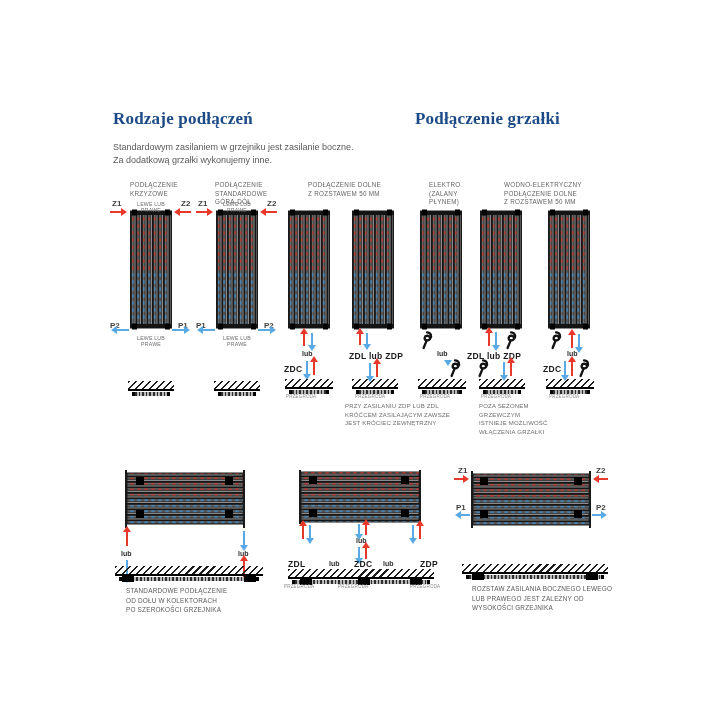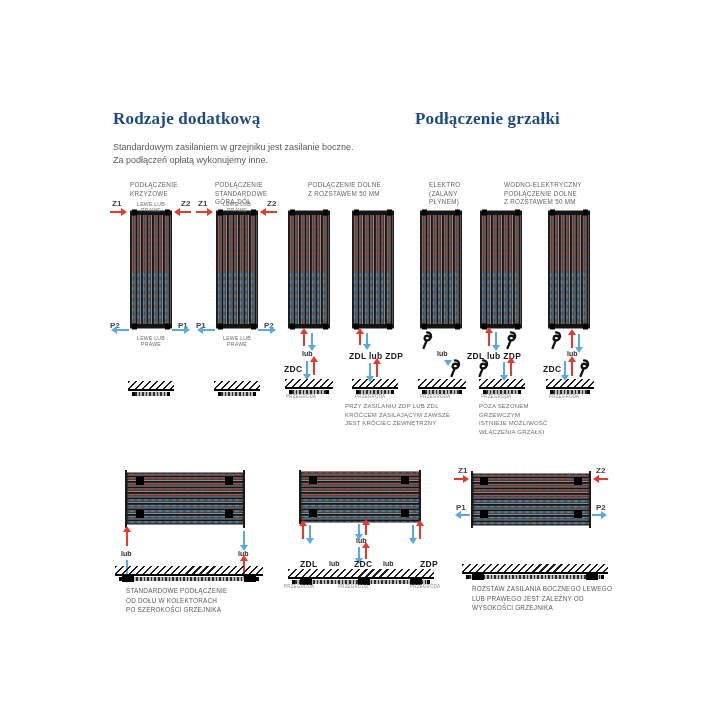--- a/index.html
+++ b/index.html
@@ -69,24 +69,24 @@
       <pattern id="bdh" width="7" height="5.5" patternUnits="userSpaceOnUse">
         <rect x="1.2" y="2.1" width="3.6" height="1.3" fill="#3e8fcc"></rect>
       </pattern>
       <symbol id="heater" viewBox="0 0 14 20">
         <path d="M7 2.4 C 10.8 2.4 12.4 6.2 10 8.9 C 7.6 11.6 4.2 10.4 4.7 7.7 C 5.1 5.3 8.6 5 10 7.4" fill="none" stroke="#121212" stroke-width="2.3" stroke-linecap="round"></path>
         <path d="M6.6 10.6 L3.6 18" fill="none" stroke="#121212" stroke-width="2.3" stroke-linecap="round"></path>
       </symbol>
     </defs>
   </svg>
 
-  <div class="abs h1" style="left:113px;top:109px">Rodzaje dodatkową</div>
+  <div class="abs h1" style="left:113px;top:109px">Rodzaje podłączeń</div>
   <div class="abs h1" style="left:415px;top:109px">Podłączenie grzałki</div>
   <div class="abs intro" style="left:113px;top:141px">Standardowym zasilaniem w grzejniku jest zasilanie boczne.</div>
-  <div class="abs intro" style="left:113px;top:154px">Za podłączeń opłatą wykonujemy inne.</div>
+  <div class="abs intro" style="left:113px;top:154px">Za dodatkową grzałki wykonujemy inne.</div>
 
   <div class="abs colhdr" style="left:130px;top:181px">PODŁĄCZENIE
 KRZYŻOWE</div>
   <div class="abs colhdr" style="left:215px;top:181px">PODŁĄCZENIE
 STANDARDOWE
 GÓRA-DÓŁ</div>
   <div class="abs colhdr" style="left:308px;top:181px">PODŁĄCZENIE DOLNE
 Z ROZSTAWEM 50 MM</div>
   <div class="abs colhdr" style="left:429px;top:181px">ELEKTRO
 (ZALANY
@@ -329,21 +329,21 @@
   </svg>
   <div class="ar v up red" style="left:302px;top:525px;height:14px"></div>
   <div class="ar v down blue" style="left:309px;top:525px;height:14px"></div>
   <div class="ar v down blue" style="left:358px;top:524px;height:11px"></div>
   <div class="ar v up red" style="left:365px;top:524px;height:11px"></div>
   <div class="abs lub" style="left:356px;top:537px">lub</div>
   <div class="ar v down blue" style="left:358px;top:547px;height:12px"></div>
   <div class="ar v up red" style="left:365px;top:547px;height:12px"></div>
   <div class="ar v down blue" style="left:412px;top:525px;height:14px"></div>
   <div class="ar v up red" style="left:419px;top:525px;height:14px"></div>
-  <div class="abs zd" style="left:300px;top:559px">ZDL</div>
+  <div class="abs zd" style="left:288px;top:559px">ZDL</div>
   <div class="abs lub" style="left:329px;top:560px">lub</div>
   <div class="abs zd" style="left:354px;top:559px">ZDC</div>
   <div class="abs lub" style="left:383px;top:560px">lub</div>
   <div class="abs zd" style="left:420px;top:559px">ZDP</div>
   <div class="hatch" style="left:288px;top:569px;width:146px">
     <div class="hd"></div>
       <div class="hl"></div>
       <div class="hb"></div>
     <div class="fit" style="left:12px"></div>
       <div class="fit" style="left:70px"></div>

